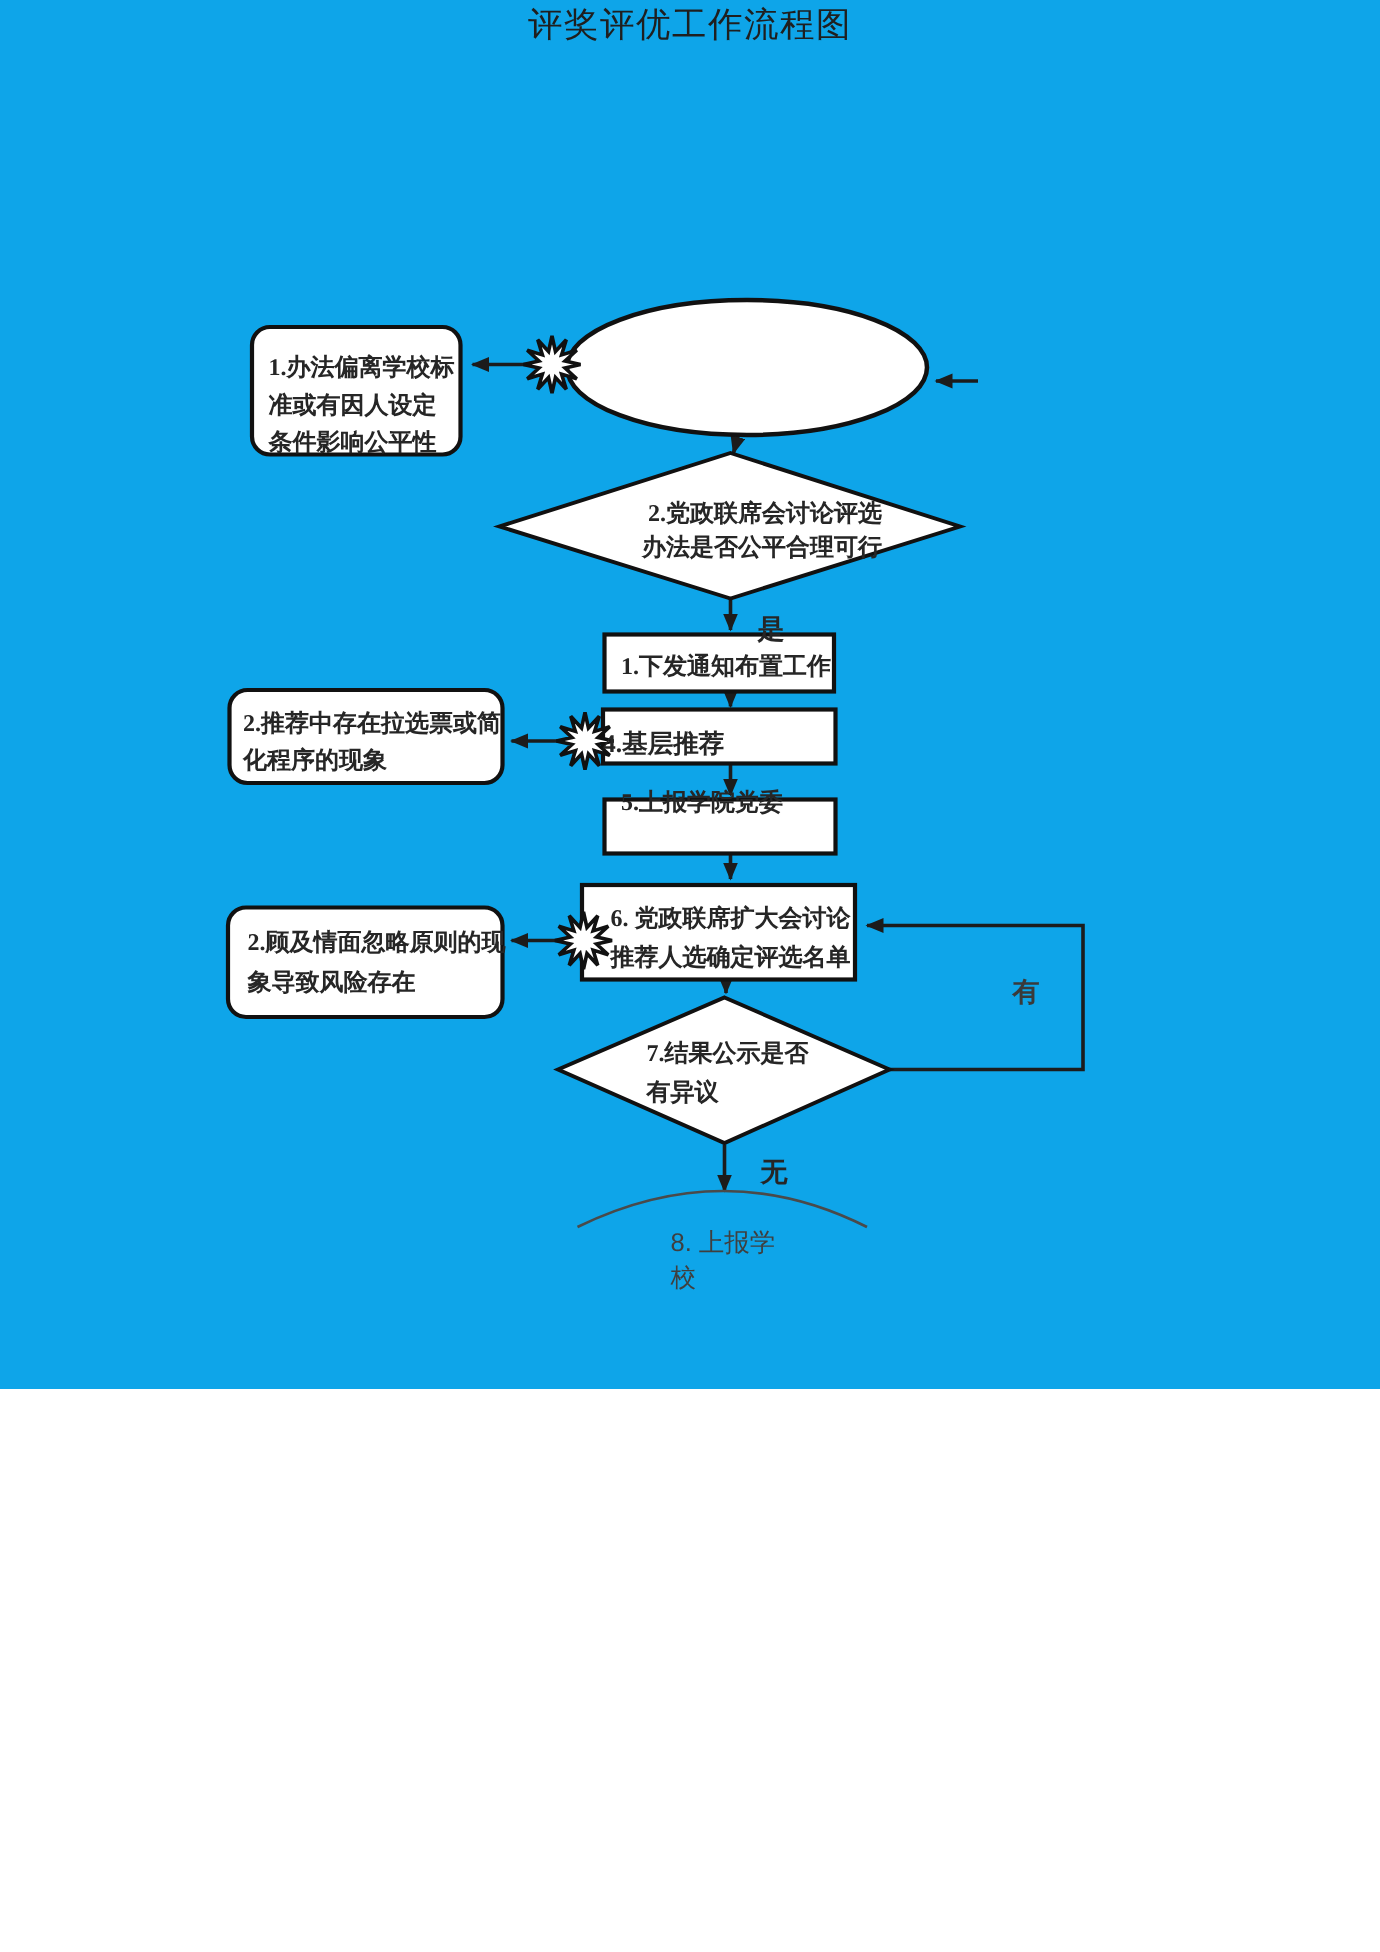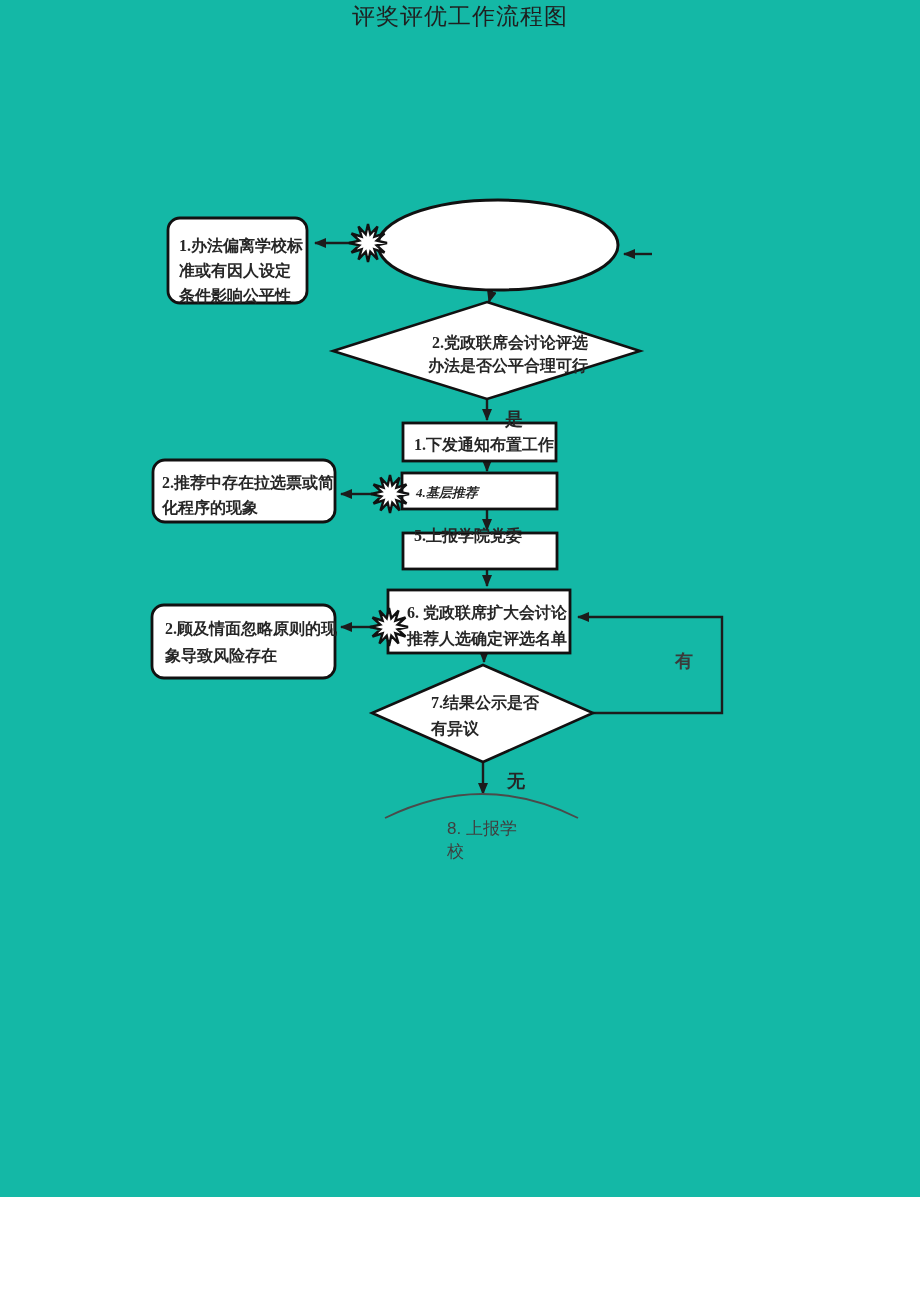--- a/index.html
+++ b/index.html
@@ -1,27 +1,27 @@
 <!DOCTYPE html>
 <html><head>
 <meta charset="utf-8">
 <style>
   html,body{margin:0;padding:0;background:#ffffff;}
-  #page{position:relative;width:920px;height:1197px;background:#14b8a6;overflow:hidden;
+  #page{position:relative;width:920px;height:926px;background:#0ea5e9;overflow:hidden;
         font-family:"Liberation Serif","DejaVu Serif",serif;}
   #chart-svg{position:absolute;left:0;top:0;}
   .txt{position:absolute;color:#262626;white-space:pre-line;
        font-family:"Liberation Serif","DejaVu Serif",serif;line-height:1.5;}
   #title{left:0;top:130;width:920px;text-align:center;font-size:23px;letter-spacing:1px;color:#1f1f1f;}
   #t-node1{left:408px;top:224px;width:185px;font-size:17px;line-height:28px;font-weight:bold;}
   #t-risk1{left:179px;top:233px;width:132px;font-size:16px;line-height:25px;font-weight:bold;}
   #t-node2{left:386px;top:331px;width:202px;font-size:16px;line-height:23px;text-align:right;font-weight:bold;}
   #t-yes{left:505px;top:406px;font-size:18px;font-weight:bold;}
   #t-node3{left:414px;top:433px;font-size:16px;font-weight:bold;}
-  #t-node4{left:416px;top:483px;font-size:13px;font-weight:bold;font-style:italic;}
+  #t-node4{left:402px;top:483px;font-size:17px;font-weight:bold;}
   #t-risk2{left:162px;top:470px;width:172px;font-size:16px;line-height:25px;font-weight:bold;}
   #t-node5{left:414px;top:524px;font-size:16px;font-weight:bold;}
   #t-node6{left:391px;top:600px;width:176px;font-size:16px;line-height:26px;text-align:right;font-weight:bold;}
   #t-risk3{left:165px;top:615px;width:176px;font-size:16px;line-height:27px;font-weight:bold;}
   #t-node7{left:431px;top:690px;width:140px;font-size:16px;line-height:26px;font-weight:bold;}
   #t-has{left:675px;top:648px;font-size:18px;font-weight:bold;color:#3a3a3a;}
   #t-none{left:507px;top:768px;font-size:18px;font-weight:bold;}
   #t-node8{left:447px;top:817px;width:110px;font-size:17px;line-height:23px;
            font-family:"Liberation Sans","DejaVu Sans",sans-serif;color:#3f3f3f;}
 </style>

